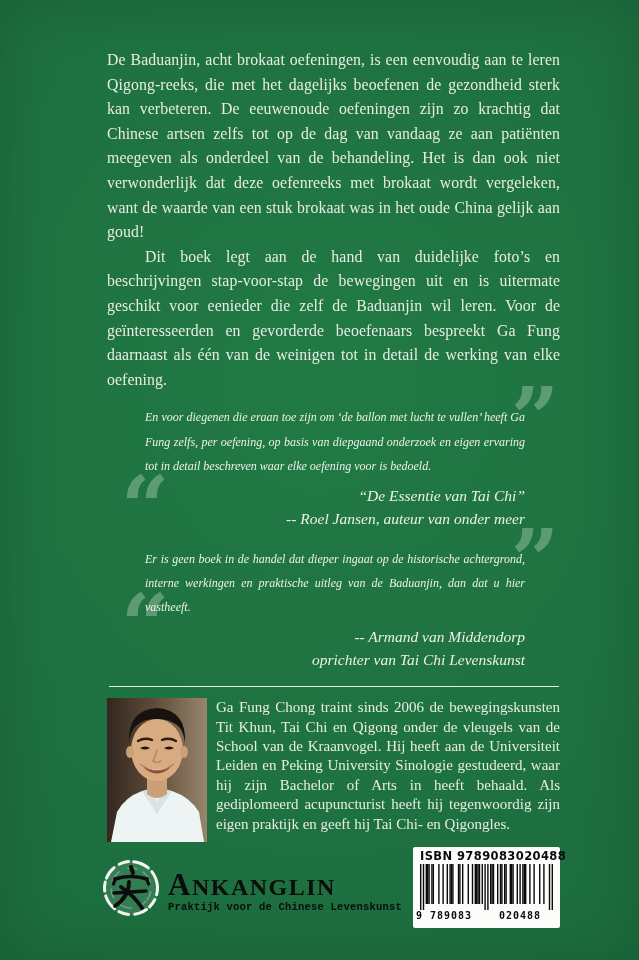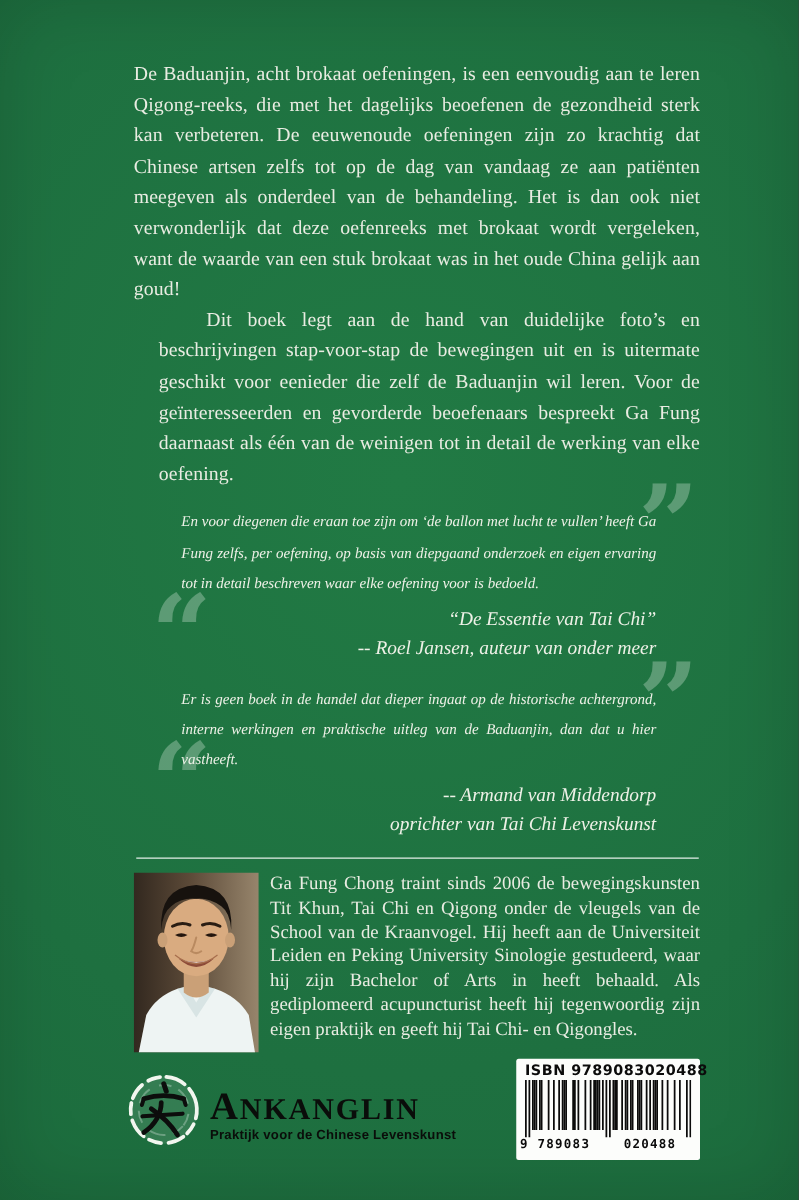--- a/index.html
+++ b/index.html
@@ -5,21 +5,21 @@
   html,body{margin:0;padding:0;background:#444;}
   .cover{
     position:relative;width:639px;height:960px;overflow:hidden;
     background:radial-gradient(ellipse 120% 90% at 50% 40%, #217a44 0%, #1e7040 55%, #1b693b 100%);
     font-family:"Liberation Serif","DejaVu Serif",serif;
     color:#e9ece2;
     box-shadow:inset 0 0 60px rgba(0,0,0,0.15);
   }
   .content{position:absolute;left:107px;top:48px;width:453px;}
   .intro p{margin:0;font-size:15.8px;line-height:24.6px;text-align:justify;letter-spacing:0.1px;}
-  .intro p.indent{text-indent:38px;margin-left:20px;}
+  .intro p.indent{text-indent:38px;}
   .quote-block{position:relative;margin:13px 0 0 38px;width:380px;}
   .quote-text{margin:0;font-style:italic;font-size:12px;line-height:24.4px;text-align:justify;color:#eef1e7;}
   .quote-attr{margin:5px 0 0 0;text-align:right;font-style:italic;font-size:15.5px;line-height:23px;color:#eef1e7;}
   .qmark{
     position:absolute;font-family:"DejaVu Serif",serif;font-weight:bold;
     font-size:84px;line-height:0;color:rgba(235,245,236,0.30);pointer-events:none;
   }
   .qmark.close{right:-34px;top:14px;}
   .qmark.open1{left:-24px;top:102px;}
   .qmark.open2{left:-24px;top:78px;}
@@ -27,21 +27,21 @@
   .divider{margin:15px 0 0 2px;width:450px;height:1.5px;background:rgba(255,255,255,0.88);}
   .bio{margin-top:11px;display:flex;}
   .bio-photo{flex:0 0 100px;width:100px;height:144px;}
   .bio-text{margin:0 0 0 9px;width:344px;font-size:15px;line-height:19.4px;text-align:justify;}
   
   .logo{position:absolute;left:100px;top:857px;display:flex;align-items:center;}
   .logo-circle{width:62px;height:62px;}
   .logo-words{margin-left:6px;padding-top:9px;color:#0a0d0a;}
   .logo-name{font-size:24px;font-weight:bold;letter-spacing:1.5px;line-height:26px;font-family:"Liberation Serif",serif;}
   .logo-name::first-letter{font-size:31px;}
-  .logo-tagline{font-size:10.5px;font-weight:bold;letter-spacing:0.2px;margin-top:1px;font-family:Liberation Sans, sans-serif;}
+  .logo-tagline{font-size:10.5px;font-weight:bold;letter-spacing:0.2px;margin-top:1px;font-family:Liberation Mono, monospace;}
   
   .barcode-box{
     position:absolute;left:413px;top:847px;width:147px;height:81px;background:#fcfdfb;
     border-radius:2px;box-sizing:border-box;padding:2px 7px 0 7px;color:#0b0b0b;
   }
   .isbn-label{font-family:"DejaVu Sans",sans-serif;font-weight:bold;font-size:11.5px;letter-spacing:0.4px;text-align:center;line-height:14px;white-space:nowrap;}
   .bars{display:block;margin-top:1px;}
   .bar-digits{position:relative;height:13px;font-family:"DejaVu Sans Mono",monospace;font-weight:bold;font-size:10px;line-height:11px;}
   .bar-digits .d0{position:absolute;left:-4px;top:0;}
   .bar-digits .d1{position:absolute;left:10px;width:56px;top:0;letter-spacing:1px;}

